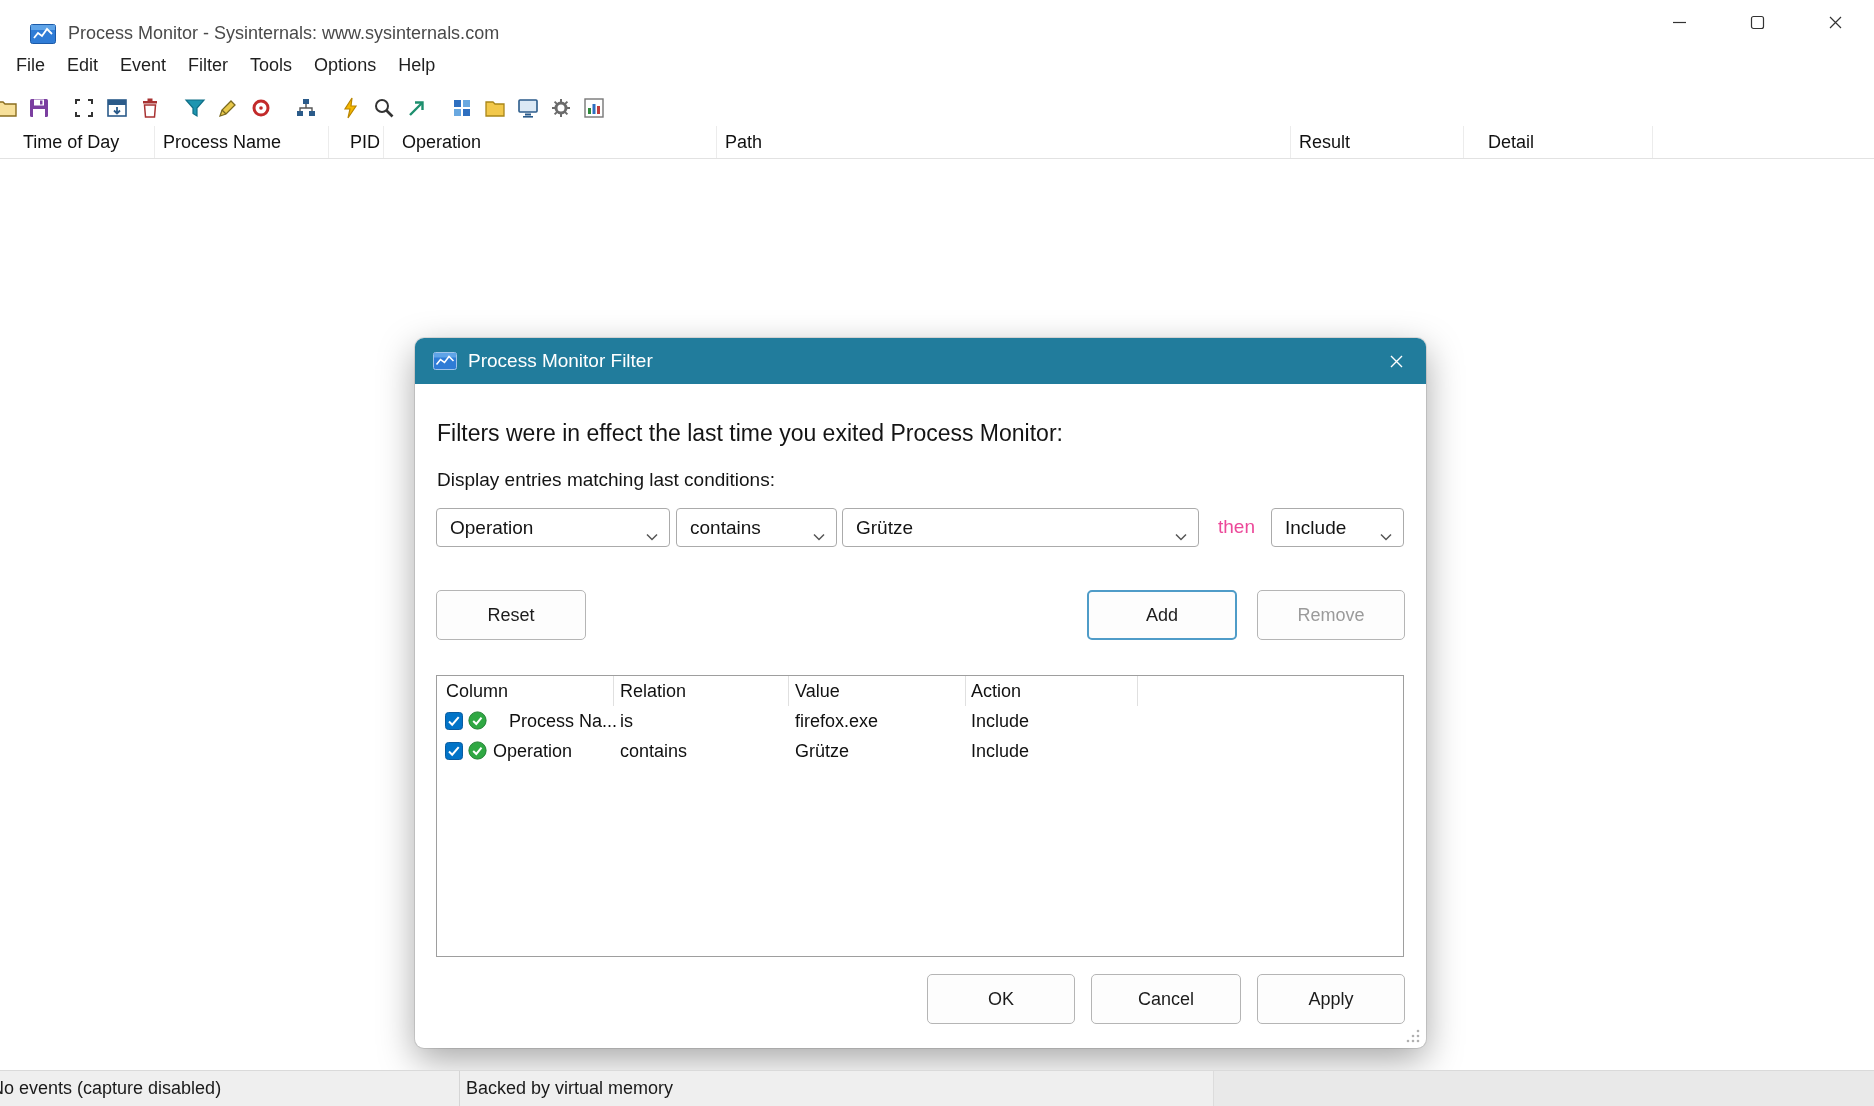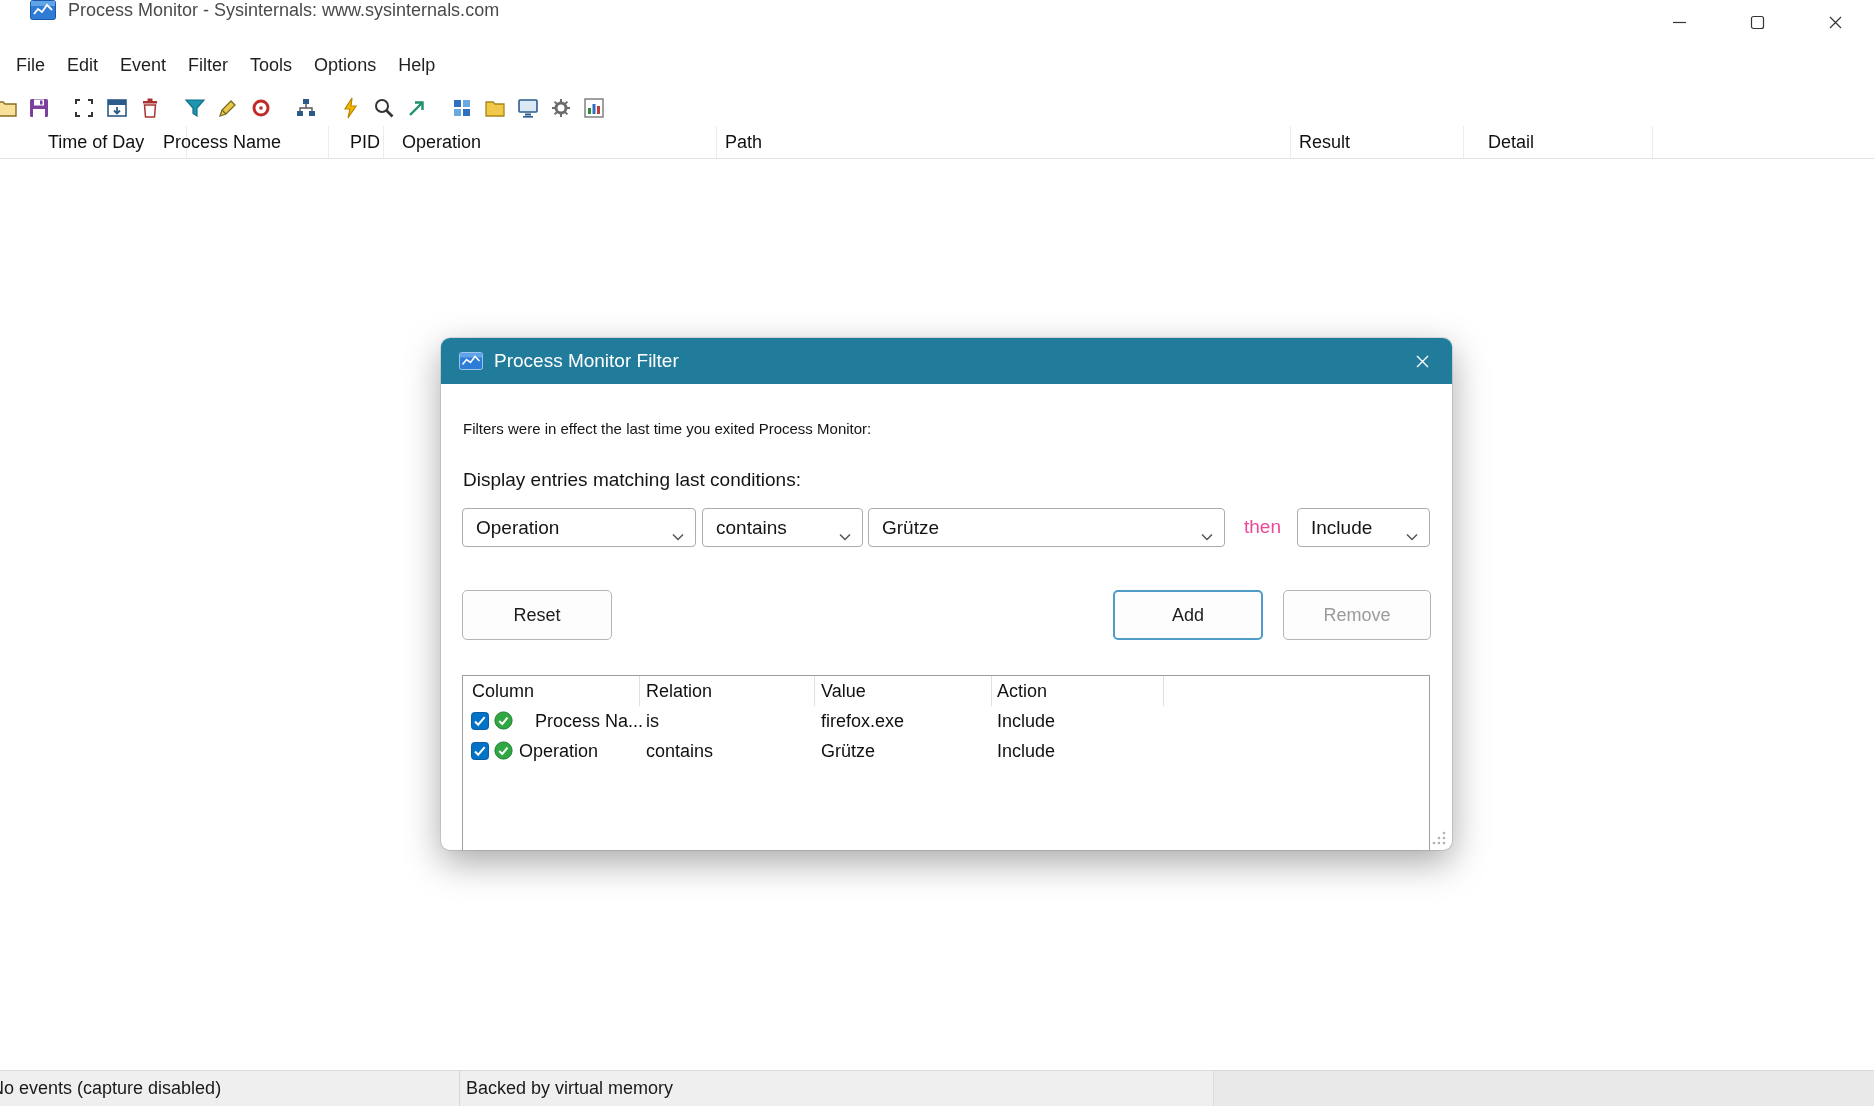--- a/index.html
+++ b/index.html
@@ -3,68 +3,68 @@
 <meta charset="utf-8">
 <style>
   * { margin:0; padding:0; box-sizing:border-box; }
   html,body { width:1874px; height:1106px; }
   body {
     font-family:"Liberation Sans","DejaVu Sans",sans-serif;
     background:#ffffff; color:#1a1a1a; position:relative; overflow:hidden;
   }
 
   
-  .titlebar { position:absolute; top:0; left:0; width:100%; height:44px; background:#fff; display:flex; align-items:flex-start; }
+  .titlebar { position:absolute; top:0; left:0; width:100%; height:44px; background:#fff; display:flex; align-items:flex-end; }
   .app-icon { width:26px; height:20px; margin-left:30px; flex:0 0 auto; }
   .title-text { margin-left:12px; font-size:18px; color:#4a4a4a; white-space:nowrap; }
   .win-controls { position:absolute; right:0; top:0; height:44px; display:flex; }
   .win-btn { width:78px; height:44px; display:flex; align-items:center; justify-content:center; }
 
   
   .menubar { position:absolute; top:44px; left:0; width:100%; height:42px; display:flex; align-items:center; padding-left:12px; }
   .menu-item { font-size:18px; color:#1f1f1f; padding:6px 11px; white-space:nowrap; }
   .menu-item:first-child { margin-left:-7px; }
 
   
   .toolbar { position:absolute; top:90px; left:0; height:36px; display:flex; align-items:center; }
   .tb-icon { width:24px; height:24px; margin-right:9px; flex:0 0 auto; }
   .tb-icon:first-child { margin-left:-6px; }
   .tb-gap { width:12px; flex:0 0 auto; }
   .tb-icon svg { width:100%; height:100%; display:block; }
 
   
   .header-row { position:absolute; top:126px; left:0; width:100%; height:33px; border-bottom:1px solid #e2e2e2; font-size:18px; color:#111; background:#fff; }
   .hdr-cell { position:absolute; top:0; height:100%; display:flex; align-items:center; padding-left:8px; border-right:1px solid #ececec; overflow:hidden; white-space:nowrap; }
-  .hdr-time { left:0; width:187px; padding-left:48px; }
+  .hdr-time { left:0; width:155px; padding-left:23px; }
   .hdr-proc { left:155px; width:174px; }
   .hdr-pid  { left:319px; width:65px; justify-content:flex-end; padding-right:3px; }
   .hdr-op   { left:394px; width:323px; }
   .hdr-path { left:717px; width:574px; }
   .hdr-res  { left:1291px; width:173px; }
   .hdr-det  { left:1464px; width:173px;margin-left:16px; }
 
   .content-area { position:absolute; top:160px; left:0; width:100%; height:910px; background:#fff; }
 
   
   .statusbar { position:absolute; top:1070px; left:0; width:100%; height:36px; background:#efefef; border-top:1px solid #dadada; font-size:18px; color:#1a1a1a; }
   .sb-sec1 { position:absolute; left:0; top:0; width:459px; height:100%; display:flex; align-items:center; overflow:hidden; }
   .sb-sec1 span { margin-left:-9px; white-space:nowrap; }
   .sb-div1 { position:absolute; left:459px; top:0; bottom:0; width:1px; background:#d5d5d5; }
   .sb-sec2 { position:absolute; left:460px; top:0; width:753px; height:100%; display:flex; align-items:center; padding-left:6px; overflow:hidden; }
   .sb-sec3 { position:absolute; left:1213px; top:0; right:0; height:100%; background:#e9e9e9; border-left:1px solid #dcdcdc; }
 
   
-  .dialog { position:absolute; left:415px; top:338px; width:1011px; height:512px; background:#fff; border-radius:9px;
-            box-shadow:0 12px 36px rgba(0,0,0,.35), 0 0 0 1px rgba(0,0,0,.10); overflow:hidden;margin-left:26px; }
+  .dialog { position:absolute; left:415px; top:338px; width:1011px; height:710px; background:#fff; border-radius:9px;
+            box-shadow:0 12px 36px rgba(0,0,0,.35), 0 0 0 1px rgba(0,0,0,.10); overflow:hidden; }
   .dlg-titlebar { position:absolute; top:0; left:0; width:100%; height:46px; background:#217c9c; display:flex; align-items:center; color:#fff; }
   .dlg-icon { width:24px; height:18px; margin-left:18px; flex:0 0 auto; }
   .dlg-title { margin-left:11px; font-size:19px; }
   .dlg-close { position:absolute; right:8px; top:3px; width:44px; height:40px; display:flex; align-items:center; justify-content:center; border-radius:5px; }
 
-  .dlg-intro { position:absolute; left:22px; top:82px; font-size:15px; color:#141414; }
+  .dlg-intro { position:absolute; left:22px; top:82px; font-size:23px; color:#141414; }
   .dlg-cond  { position:absolute; left:22px; top:131px; font-size:19px; color:#141414; }
 
   .combo { position:absolute; top:170px; height:39px; background:#fff; border:1px solid #ababab; border-radius:4px;
            display:flex; align-items:center; padding-left:13px; font-size:19px; color:#141414; }
   .combo .chev { position:absolute; right:11px; top:15px; }
   .combo-column   { left:21px;  width:234px; }
   .combo-relation { left:261px; width:161px; }
   .combo-value    { left:427px; width:357px; padding-left:0; }
   .combo-value input { border:0; outline:none; width:300px; height:100%; font-size:19px; font-family:inherit; color:#141414; padding-left:13px; background:transparent; }
   .then-label { position:absolute; left:803px; top:178px; font-size:19px; color:#ec4899; }

